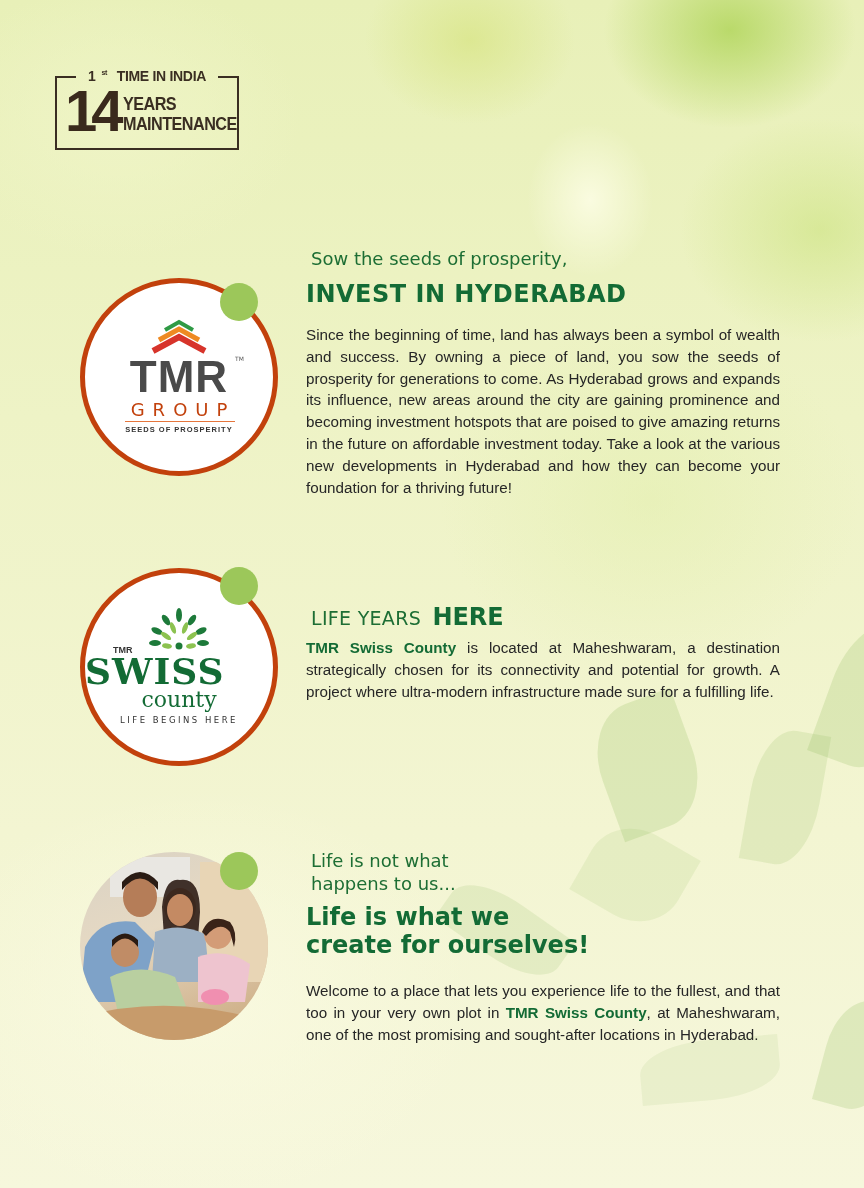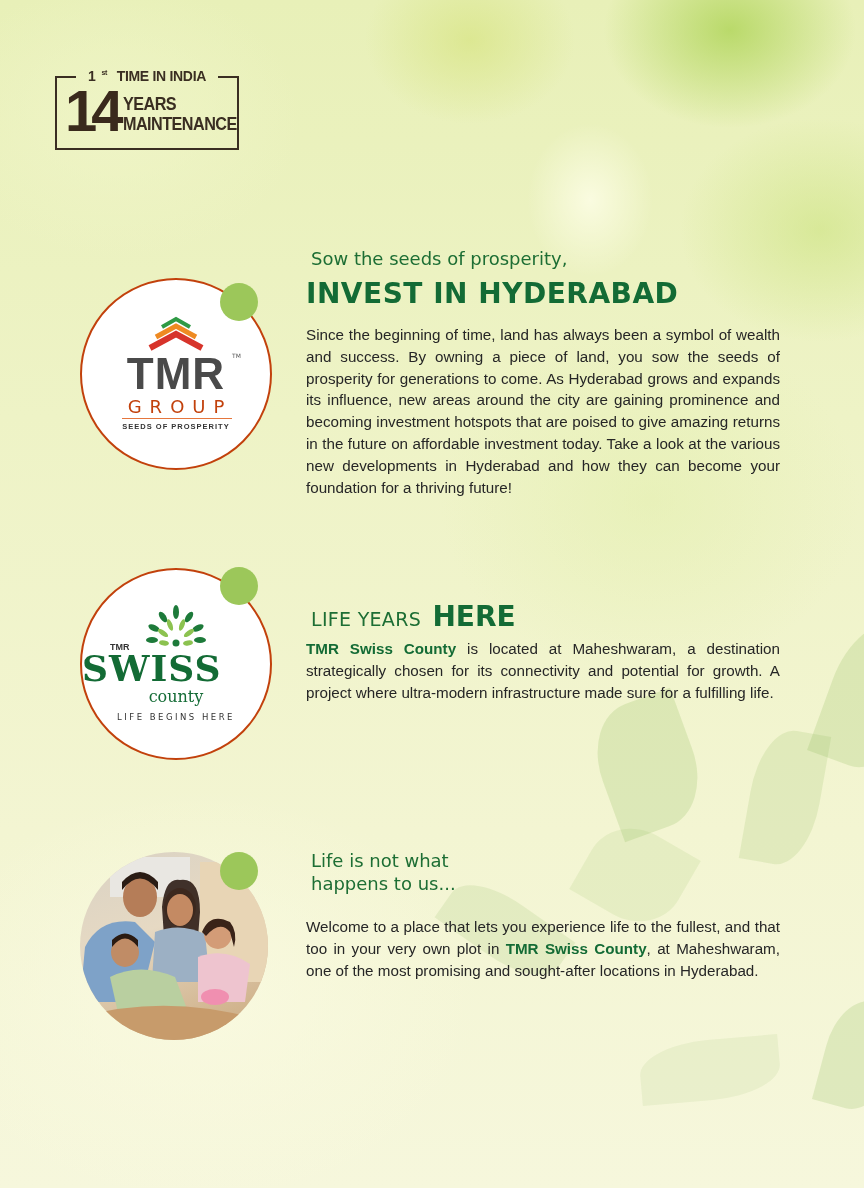--- a/index.html
+++ b/index.html
@@ -41,32 +41,32 @@
     position:absolute; left:8px; top:4px; font-family:"Liberation Sans", sans-serif;
     font-weight:bold; font-size:58px; line-height:58px; letter-spacing:-6px; color:#3a2a1c;
   }
   .badge-txt {
     position:absolute; left:66px; top:16px; font-family:"Liberation Sans", sans-serif;
     font-weight:bold; font-size:18px; line-height:20px; letter-spacing:-0.6px; color:#3a2e22;
     transform:scaleX(0.9); transform-origin:left;
   }
   .circle {
     position:absolute; width:188px; height:188px; border-radius:50%;
-    background:#fff; border:2px solid #c2410c; overflow:hidden;
+    background:#fff; border:5px solid #c2410c; overflow:hidden;
   }
   .dot { position:absolute; width:38px; height:38px; border-radius:50%; background:#9cc75a; }
   .sec { position:absolute; left:306px; width:474px; color:#222; }
   .p {
     font-family:"Liberation Sans", sans-serif; font-size:15.2px; line-height:21.8px;
     text-align:justify; color:#262626; margin:0;
   }
   .g { color:#136b35; }
   .b { font-weight:bold; }
   .h-light { font-family:"DejaVu Sans", sans-serif; font-size:18px; color:#1d6e34; margin:5px; font-weight:normal; }
-  .h-bold { font-family:"DejaVu Sans", sans-serif; font-weight:bold; font-size:28px; color:#136b35; margin:0; }
+  .h-bold { font-family:"DejaVu Sans", sans-serif; font-weight:bold; font-size:24px; color:#136b35; margin:0; }
 </style>
 </head>
 <body>
 
 <div class="bg"></div>
 
 <div class="leaf" style="left:600px;top:700px;width:95px;height:130px;transform:rotate(-20deg);"></div>
 <div class="leaf" style="left:750px;top:730px;width:70px;height:135px;transform:rotate(10deg);opacity:0.8;"></div>
 <div class="leaf" style="left:830px;top:620px;width:90px;height:150px;transform:rotate(20deg);"></div>
 <div class="leaf" style="left:585px;top:830px;width:100px;height:90px;transform:rotate(30deg);opacity:0.6;"></div>
@@ -121,21 +121,21 @@
       <ellipse cx="100" cy="55" rx="2.5" ry="6" transform="rotate(20 100 55)"></ellipse>
       <ellipse cx="81" cy="63" rx="2.5" ry="6" transform="rotate(-55 81 63)"></ellipse>
       <ellipse cx="107" cy="63" rx="2.5" ry="6" transform="rotate(55 107 63)"></ellipse>
       <ellipse cx="82" cy="73" rx="2.5" ry="5" transform="rotate(-80 82 73)"></ellipse>
       <ellipse cx="106" cy="73" rx="2.5" ry="5" transform="rotate(80 106 73)"></ellipse>
     </g>
     <circle cx="94" cy="73" r="3.5" fill="#1d7a3a"></circle>
   </svg>
   <div style="position:absolute;left:28px;top:72px;font-family:'Liberation Sans',sans-serif;font-weight:bold;font-size:9px;color:#333;">TMR</div>
   <div style="position:absolute;left:0;right:0;top:78px;font-family:'DejaVu Serif',serif;font-weight:bold;font-size:36px;line-height:40px;color:#136b35;letter-spacing:1px;">SWISS</div>
-  <div style="position:absolute;left:0;right:0;top:116px;text-align:center;font-family:'DejaVu Serif',serif;font-size:16px;line-height:22px;color:#136b35;">county</div>
+  <div style="position:absolute;left:0;right:0;top:116px;text-align:center;font-family:'DejaVu Serif',serif;font-size:22px;line-height:22px;color:#136b35;">county</div>
   <div style="position:absolute;left:0;right:0;top:142px;text-align:center;font-family:'DejaVu Sans',sans-serif;font-size:8.5px;letter-spacing:2.5px;color:#333;">LIFE BEGINS HERE</div>
 </div>
 <div class="dot" style="left:220px;top:567px;"></div>
 
 <div class="sec" style="top:603px;">
   <h2 style="margin:0;line-height:28px;">
     <span class="h-light" style="font-size:19px;letter-spacing:0.3px;">LIFE YEARS </span><span class="h-bold">HERE</span>
   </h2>
   <p class="p" style="margin-top:5px;">
     <span class="g b">TMR Swiss County</span><span> is located at Maheshwaram, a destination strategically chosen for its connectivity and potential for growth. A project where ultra-modern infrastructure made sure for a fulfilling life.</span>
@@ -167,16 +167,20 @@
     <path d="M0 165 Q90 140 188 170 L188 188 L0 188 Z" fill="#c79b6b"></path>
   </svg>
 </div>
 <div class="dot" style="left:220px;top:852px;"></div>
 
 <div class="sec" style="top:844px;">
   <h3 class="h-light" style="line-height:23px;">
     <span>Life is not what</span><br>
     <span>happens to us...</span>
   </h3>
+  <h2 class="h-bold" style="line-height:28px;margin-top:8px;">
+    <span>Life is what we</span><br>
+    <span>create for ourselves!</span>
+  </h2>
   <p class="p" style="margin-top:21px;">
     <span>Welcome to a place that lets you experience life to the fullest, and that too in your very own plot in </span><span class="g b">TMR Swiss County</span><span>, at Maheshwaram, one of the most promising and sought-after locations in Hyderabad.</span>
   </p>
 </div>
 
 </body></html>

